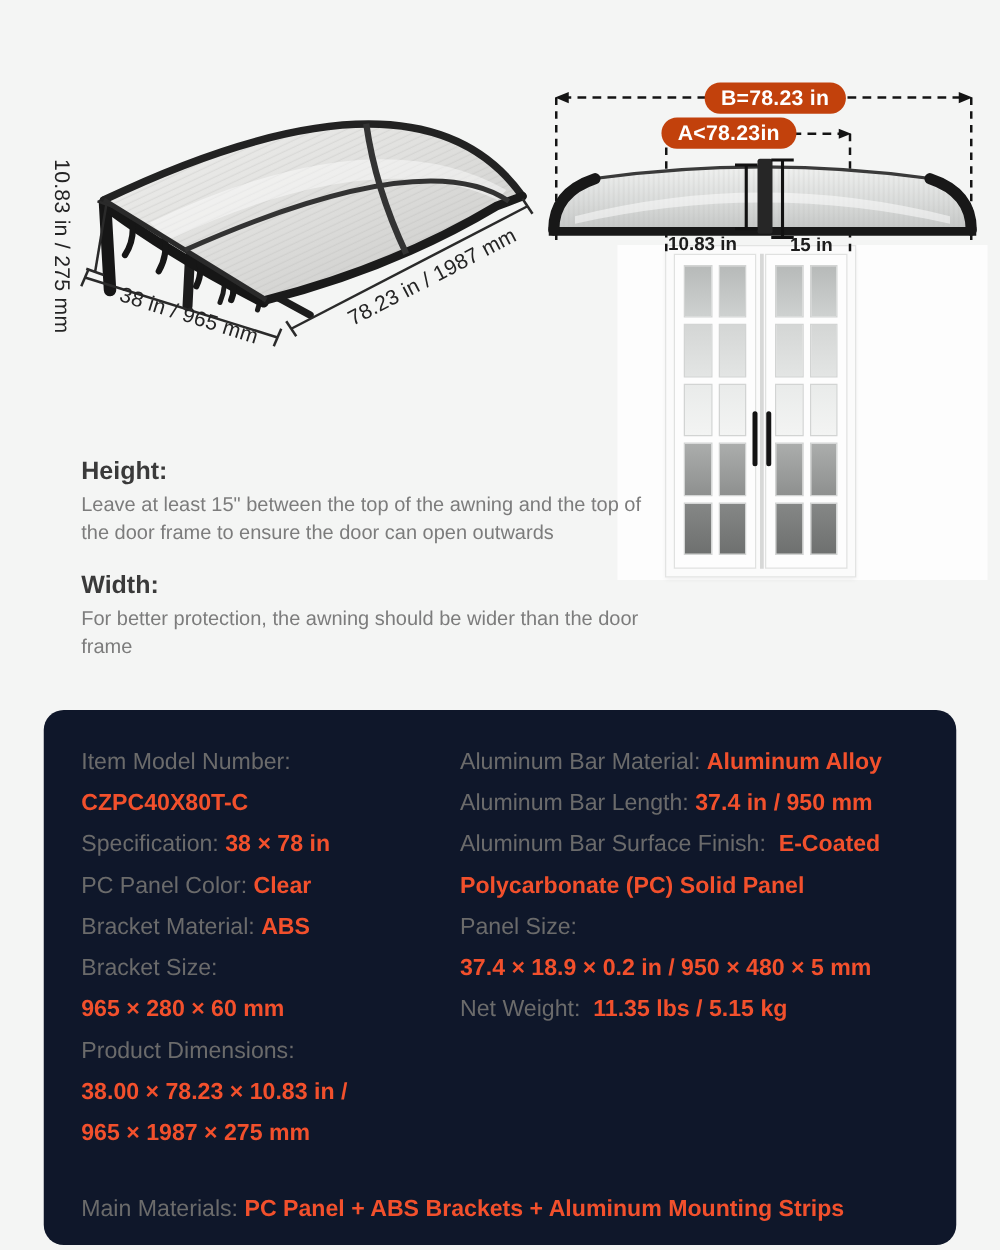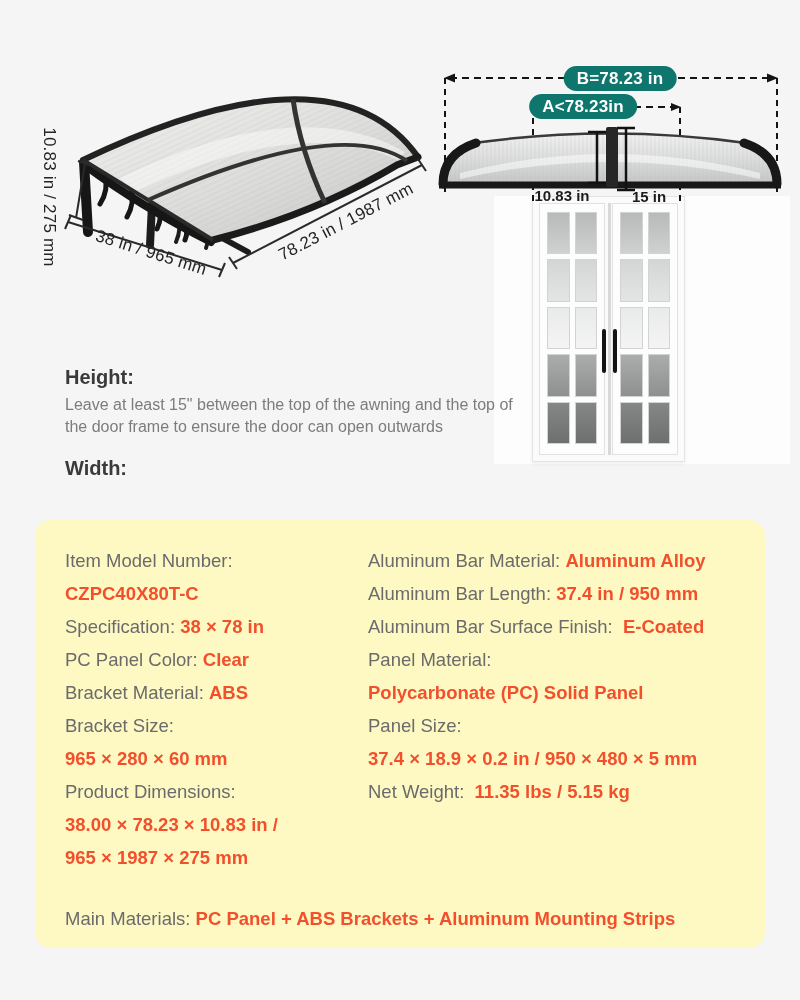--- a/index.html
+++ b/index.html
@@ -16,21 +16,21 @@
     position:absolute;font-size:17px;font-weight:500;color:#242424;
     text-align:center;letter-spacing:.2px;white-space:nowrap;
   }
   #label-3d-height{left:-24px;top:187px;width:146px;transform:rotate(90deg);}
   #label-3d-depth{left:78px;top:243px;width:146px;transform:rotate(17.5deg);}
   #label-3d-width{left:258px;top:212px;width:176px;transform:rotate(-27.5deg);}
 
   
   .pill{
     position:absolute;transform:translateX(-50%);
-    background:#0f766e;color:#ffffff;border-radius:14px;
+    background:#c2410c;color:#ffffff;border-radius:14px;
     font-size:17px;font-weight:600;line-height:25px;height:25px;
     padding:0 13px;white-space:nowrap;letter-spacing:.2px;
   }
   #pill-b{left:620px;top:66px;}
   #pill-a{left:583px;top:94px;}
   .mlabel{
     position:absolute;font-size:15px;font-weight:600;color:#1c1c1c;
     text-align:center;white-space:nowrap;margin-top:44px;
   }
   #label-panel-height{left:528px;top:143px;width:68px;}
@@ -57,21 +57,21 @@
   .pane:nth-child(9),.pane:nth-child(10){background:linear-gradient(180deg,#858786,#6e706f);}
   .handle{position:absolute;width:4px;height:44px;top:132px;background:#141414;border-radius:2px;}
   .handle.l{left:69px;} .handle.r{left:80px;}
 
   
   #notes{left:65px;top:354px;width:448px;}
   .note-title{font-size:20px;font-weight:700;color:#3a3a3a;margin:12px 0 5px 0;}
   .note-body{font-size:16px;line-height:1.35;color:#7c7c7c;margin:0 0 20px 0;}
 
   
-  #spec-card{left:35px;top:520px;width:730px;height:428px;background:#fef9c3;border-radius:16px;}
+  #spec-card{left:35px;top:568px;width:730px;height:428px;background:#0f172a;border-radius:16px;}
   .col{position:absolute;top:24px;}
   .col-left{left:30px;width:305px;}
   .col-right{left:333px;width:385px;}
   .spec-row{font-size:18.5px;line-height:33px;color:#6b6b6b;white-space:pre-wrap;}
   .sv{color:#f2502c;font-weight:700;}
   .spec-footer{position:absolute;left:30px;top:382px;width:680px;
                font-size:18.5px;line-height:33px;color:#6b6b6b;white-space:pre-wrap;}
 </style>
 </head>
 <body>
@@ -229,20 +229,21 @@
   <div class="pill" id="pill-b">B=78.23 in</div>
   <div class="pill" id="pill-a">A&lt;78.23in</div>
   <div class="mlabel" id="label-panel-height">10.83 in</div>
   <div class="mlabel" id="label-clearance">15 in</div>
 </div>
 
 <div class="abs" id="notes">
   <div class="note-title">Height:</div>
   <p class="note-body">Leave at least 15" between the top of the awning and the top of the door frame to ensure the door can open outwards</p>
   <div class="note-title">Width:</div>
+  <p class="note-body">For better protection, the awning should be wider than the door frame</p>
 </div>
 
 <div class="abs" id="spec-card">
 
   <div class="col col-left">
     <div class="spec-row"><span class="sl">Item Model Number:</span><span class="sv"></span></div>
     <div class="spec-row"><span class="sl"></span><span class="sv">CZPC40X80T-C</span></div>
     <div class="spec-row"><span class="sl">Specification: </span><span class="sv">38 × 78 in</span></div>
     <div class="spec-row"><span class="sl">PC Panel Color: </span><span class="sv">Clear</span></div>
     <div class="spec-row"><span class="sl">Bracket Material: </span><span class="sv">ABS</span></div>
@@ -250,21 +251,20 @@
     <div class="spec-row"><span class="sl"></span><span class="sv">965 × 280 × 60 mm</span></div>
     <div class="spec-row"><span class="sl">Product Dimensions:</span><span class="sv"></span></div>
     <div class="spec-row"><span class="sl"></span><span class="sv">38.00 × 78.23 × 10.83 in /</span></div>
     <div class="spec-row"><span class="sl"></span><span class="sv">965 × 1987 × 275 mm</span></div>
   </div>
 
   <div class="col col-right">
     <div class="spec-row"><span class="sl">Aluminum Bar Material: </span><span class="sv">Aluminum Alloy</span></div>
     <div class="spec-row"><span class="sl">Aluminum Bar Length: </span><span class="sv">37.4 in / 950 mm</span></div>
     <div class="spec-row"><span class="sl">Aluminum Bar Surface Finish:  </span><span class="sv">E-Coated</span></div>
-    <div class="spec-row"><span class="sl">Panel Material:</span><span class="sv"></span></div>
     <div class="spec-row"><span class="sl"></span><span class="sv">Polycarbonate (PC) Solid Panel</span></div>
     <div class="spec-row"><span class="sl">Panel Size:</span><span class="sv"></span></div>
     <div class="spec-row"><span class="sl"></span><span class="sv">37.4 × 18.9 × 0.2 in / 950 × 480 × 5 mm</span></div>
     <div class="spec-row"><span class="sl">Net Weight:  </span><span class="sv">11.35 lbs / 5.15 kg</span></div>
   </div>
 
   <div class="spec-footer"><span class="sl">Main Materials: </span><span class="sv">PC Panel + ABS Brackets + Aluminum Mounting Strips</span></div>
 </div>
 
 </body></html>

